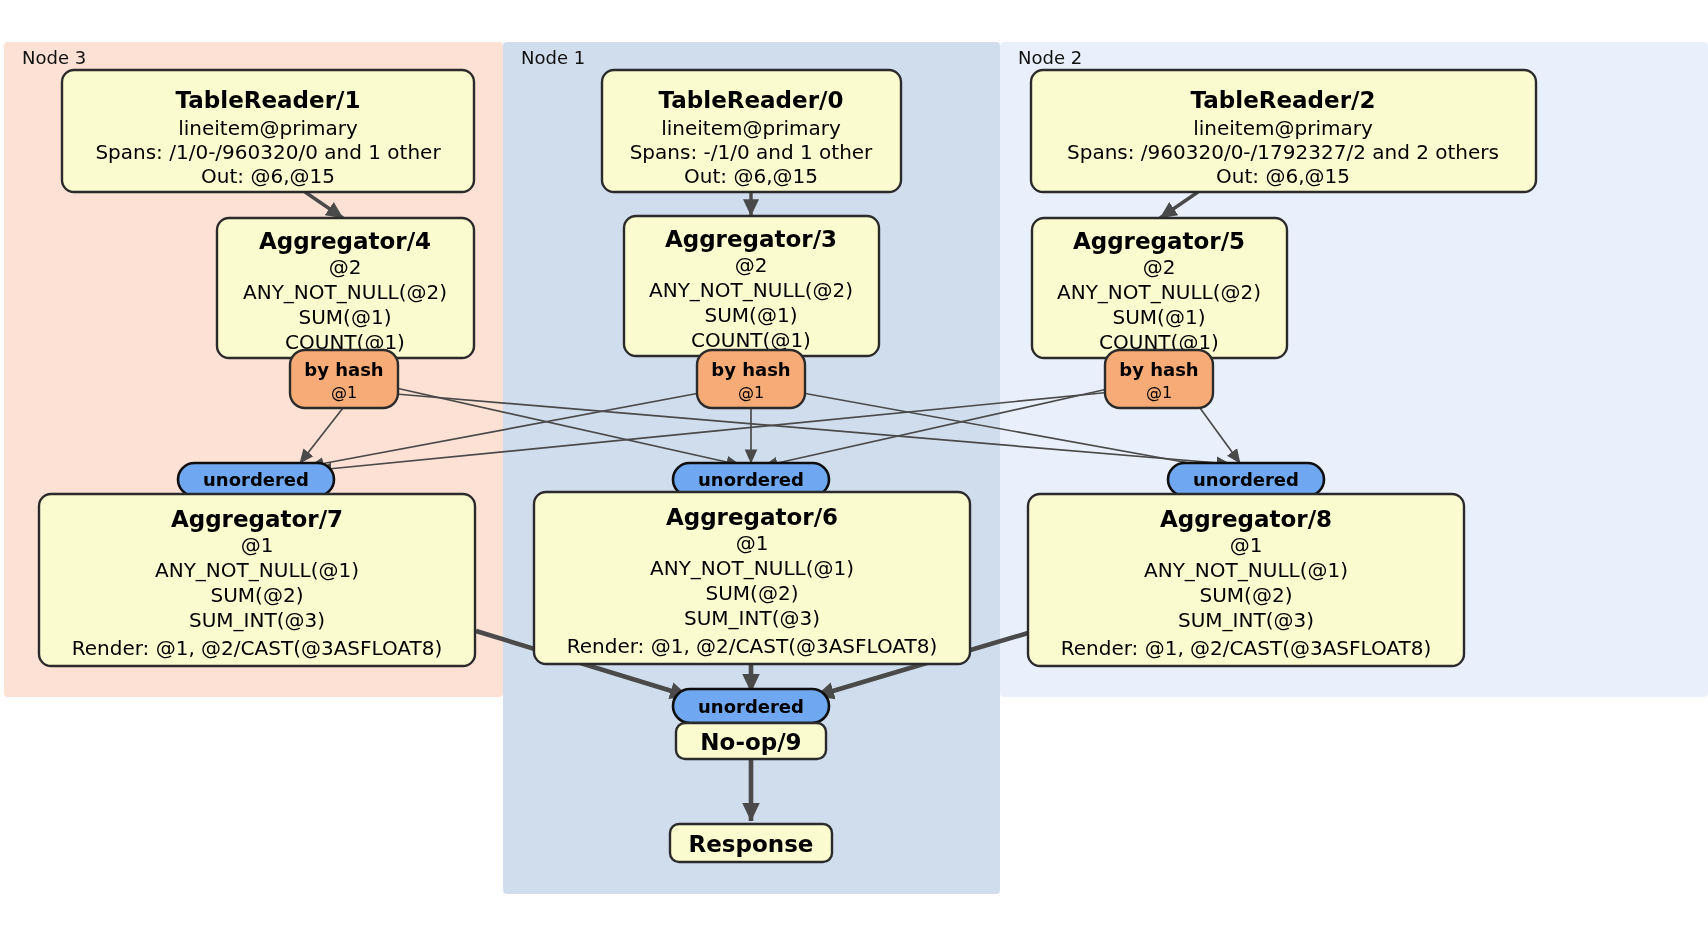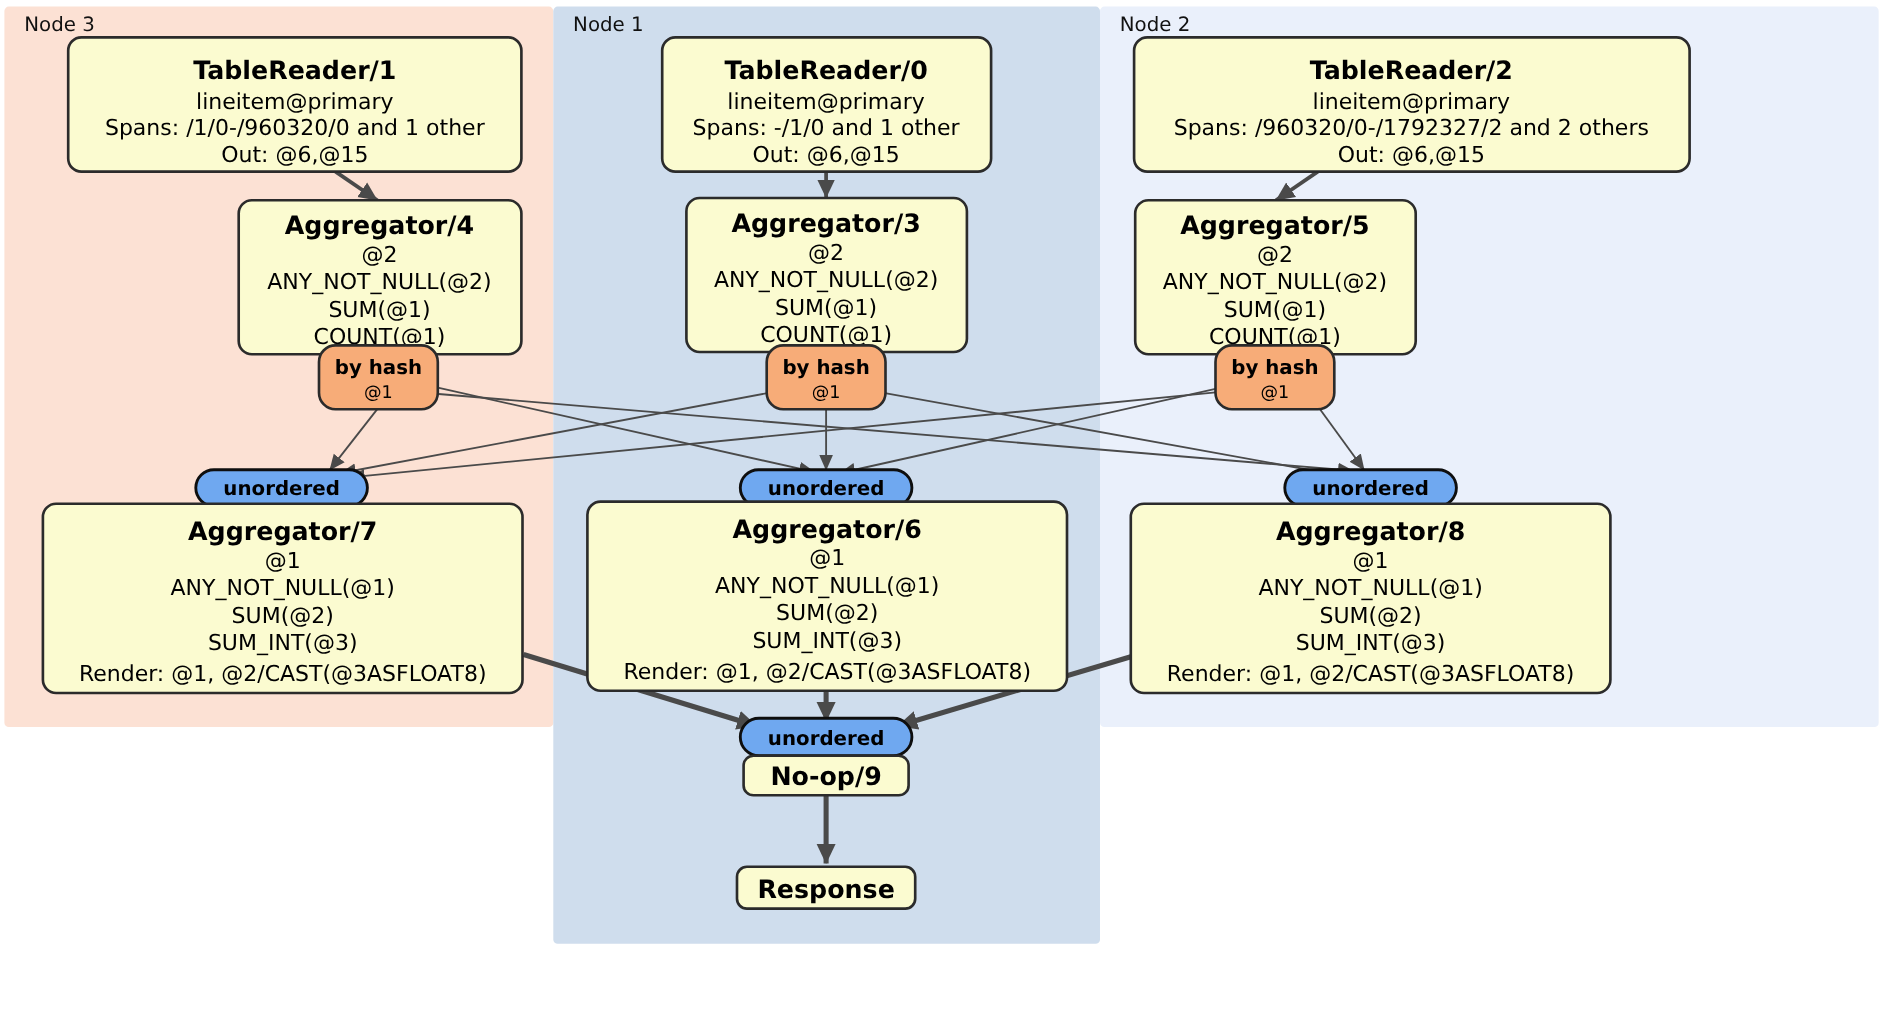--- a/index.html
+++ b/index.html
@@ -1,18 +1,18 @@
 <!DOCTYPE html>
 <html><head>
 <meta charset="utf-8">
 <style>
   html,body{margin:0;padding:0;background:#ffffff;}
   body{width:1708px;height:940px;overflow:hidden;
        font-family:"DejaVu Sans","Liberation Sans",sans-serif;}
-  #stage{position:relative;width:1708px;height:745px;}
+  #stage{position:relative;width:1708px;height:745px;margin-top:36px;}
   svg.diagram{position:absolute;left:0;top:0;width:1708px;height:940px;}
   .panel-label{font-size:18px;fill:#111;font-family:"DejaVu Sans","Liberation Sans",sans-serif;}
   .box-title{font-size:23px;font-weight:bold;fill:#000;
              font-family:"DejaVu Sans","Liberation Sans",sans-serif;}
   .box-line{font-size:20px;fill:#000;
             font-family:"DejaVu Sans","Liberation Sans",sans-serif;}
   .pill-title{font-size:18px;font-weight:bold;fill:#000;
               font-family:"DejaVu Sans","Liberation Sans",sans-serif;}
   .pill-sub{font-size:16px;fill:#000;
             font-family:"DejaVu Sans","Liberation Sans",sans-serif;}

